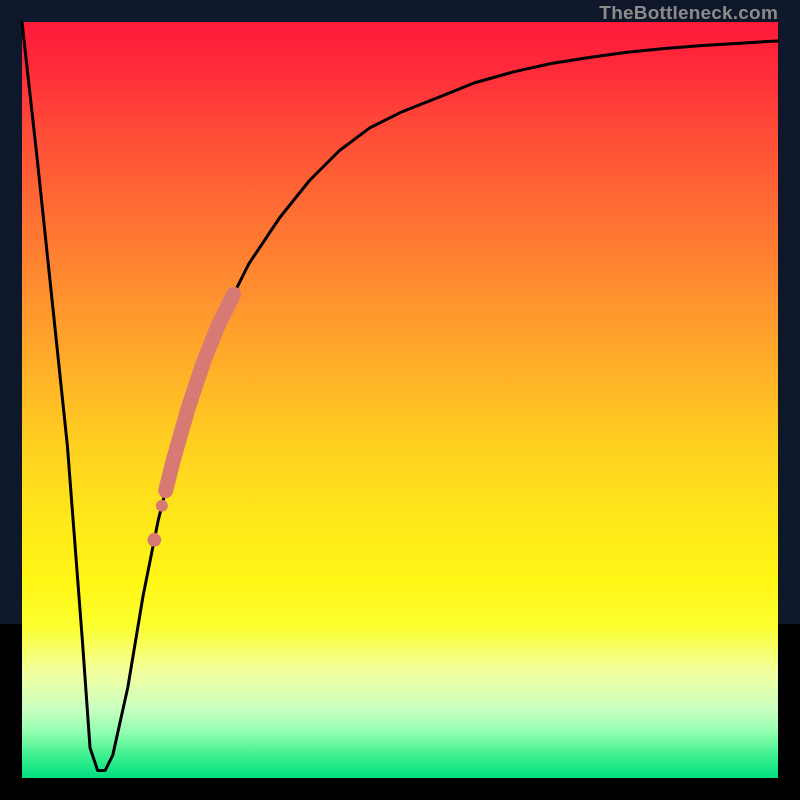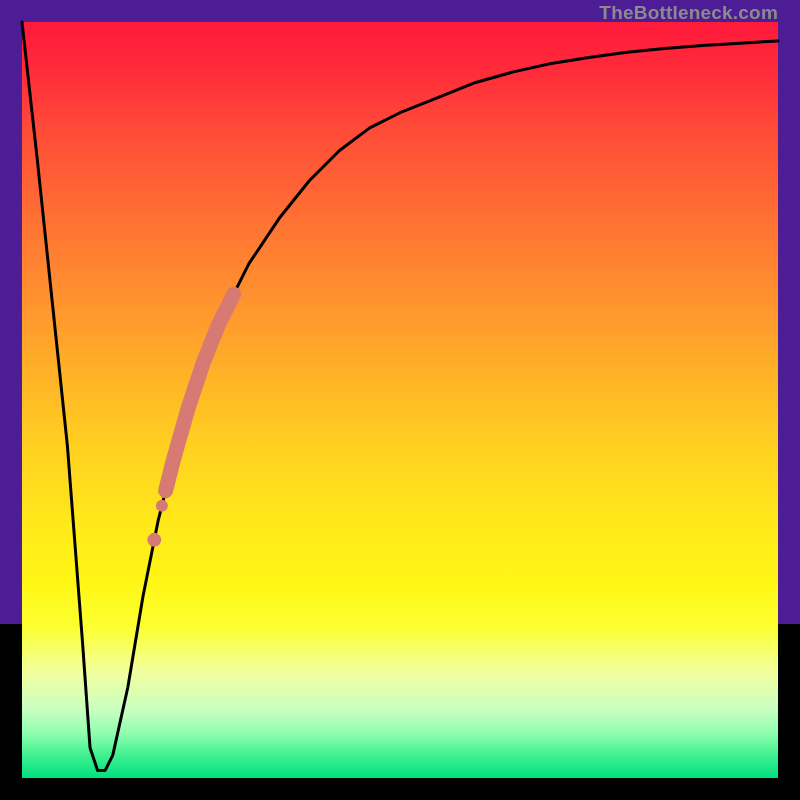--- a/index.html
+++ b/index.html
@@ -9,21 +9,21 @@
     height: 800px;
     background: #000;
     overflow: hidden;
   }
   .frame {
     position: absolute;
     left: 0;
     top: 0;
     width: 800px;
     height: 624px;
-    background: #4c1d95;
+    background: #0f172a;
     text-decoration: underline;
   }
   .plot {
     position: absolute;
     background: linear-gradient(to bottom,
       #ff1a3a 0%,
       #ff2a3a 6%,
       #ff4a38 14%,
       #ff6a34 24%,
       #ff8a30 34%,

